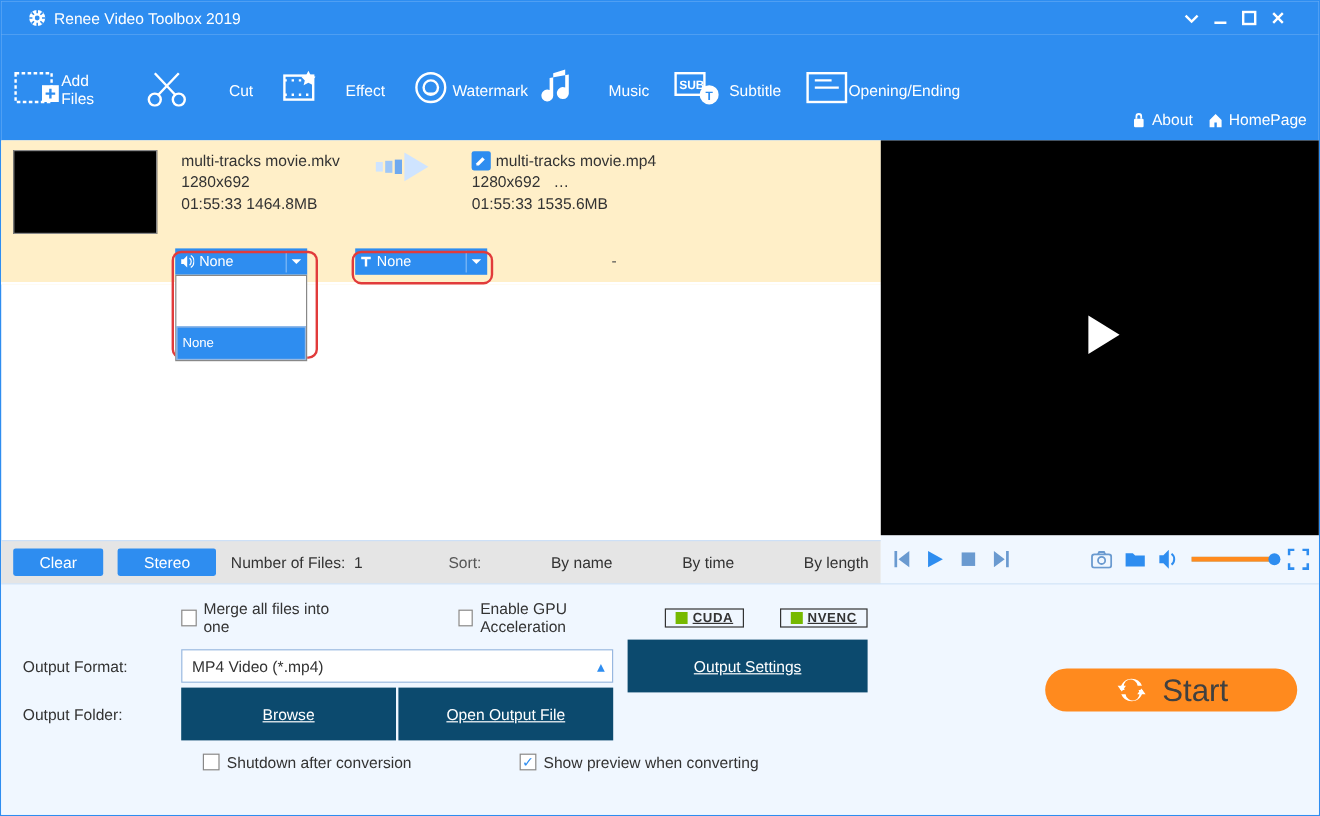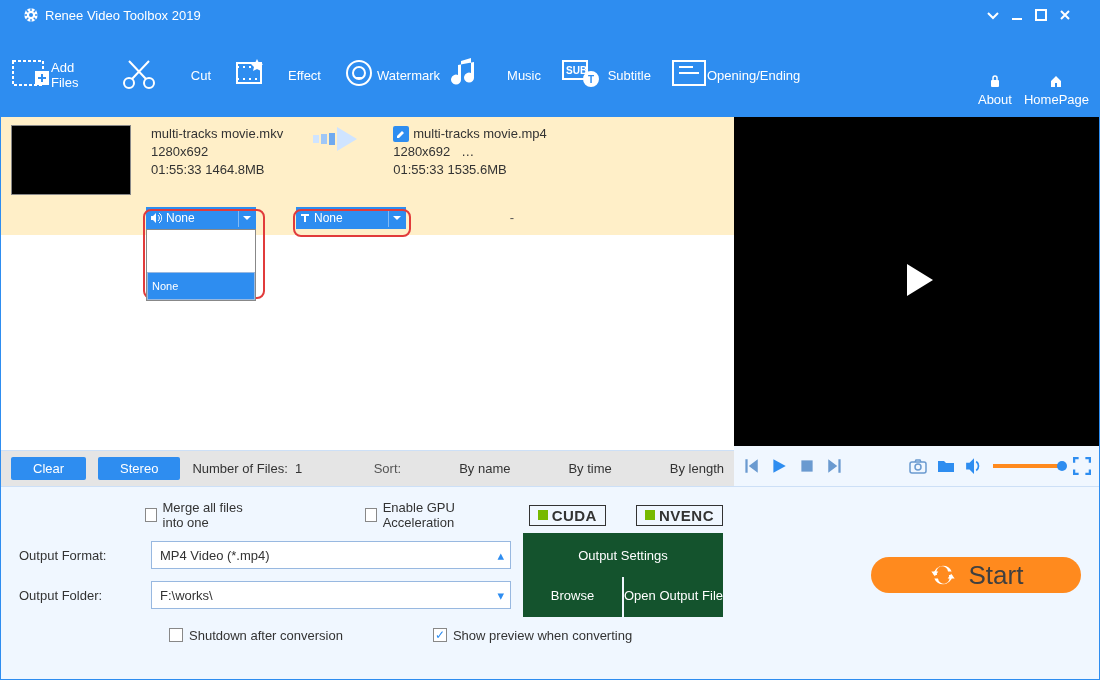--- a/index.html
+++ b/index.html
@@ -12,21 +12,21 @@
 .titlebar .title { flex: 1; }
 .titlebar .wbtn { width: 24px; height: 24px; display: flex; align-items: center; justify-content: center; cursor: pointer; }
 .titlebar .wbtn svg { stroke: #fff; fill: none; }
 
 
 .toolbar { background: #2e8df0; height: 88px; display: flex; align-items: center; padding: 0 10px; gap: 20px; position: relative; }
 .tbtn { display: flex; flex-direction: row; align-items: center; justify-content: space-between; color: #fff; font-size: 13px; cursor: pointer; width: 90px; }
 .tbtn .ic { height: 38px; display:flex; align-items:center; justify-content:center; }
 .tbtn span { margin-top: 4px; }
 .toolbar .right { position: absolute; right: 10px; bottom: 10px; display: flex; gap: 12px; color: #fff; font-size: 13px; }
-.rlink { display: flex; align-items: center; gap: 4px; cursor: pointer; flex-direction: column; }
+.rlink { display: flex; align-items: center; gap: 4px; cursor: pointer; }
 
 
 .main { flex: 1; display: flex; }
 .filelist { flex: 1; display: flex; flex-direction: column; position: relative; }
 .row { background: #ffefc8; border-bottom: 2px solid #fff; padding: 8px 10px 40px 10px; position: relative; }
 .row-inner { display: flex; gap: 20px; align-items: flex-start; }
 .thumb { width: 120px; height: 70px; background: #000; border: 1px solid #888; }
 .meta { font-size: 13px; color: #333; line-height: 1.4; }
 .arrow { display:flex; align-items:center; margin: 0 10px; }
 .outmeta { font-size: 13px; color: #333; line-height: 1.4; }
@@ -66,22 +66,22 @@
 
 
 .bottom { background:#f0f7ff; border-top:1px solid #cde0f7; padding:12px 18px 28px 18px; display:flex; gap:20px; }
 .bleft { flex:1; display:grid; grid-template-columns:120px 360px 200px; grid-auto-rows:32px; gap:8px 12px; align-items:center; font-size:13px; color:#333; }
 .bleft .full { grid-column: 1 / span 3; display:flex; align-items:center; gap:30px; }
 .chk { display:flex; align-items:center; gap:6px; cursor:pointer; }
 .chk .box { width:14px; height:14px; border:1px solid #888; background:#fff; display:flex; align-items:center; justify-content:center; }
 .chk .box.checked::after { content:"✓"; font-size:12px; color:#2e8df0; }
 .sel { border:1px solid #98b8e0; background:#fff; height:28px; display:flex; align-items:center; padding:0 8px; position:relative; cursor:pointer; }
 .sel .caret2 { position:absolute; right:6px; color:#2e8df0; }
-.btn-md { background:#14532d; color:#fff; border:none; height:44px; font-size:13px; cursor:pointer; }
-.gpubadge { border:1px solid #333; padding:1px 8px; font-size:15px; font-weight:bold; letter-spacing:0.5px; display:inline-flex; align-items:center; gap:4px; }
+.btn-md { background:#0c4a6e; color:#fff; border:none; height:44px; font-size:13px; cursor:pointer;text-decoration:underline; }
+.gpubadge { border:1px solid #333; padding:1px 8px; font-size:11px; font-weight:bold; letter-spacing:0.5px; display:inline-flex; align-items:center; gap:4px;text-decoration:underline; }
 .gpubadge.cuda::before { content:""; width:10px; height:10px; background:#76b900; }
 .gpubadge.nvenc::before { content:""; width:10px; height:10px; background:#76b900; }
 
 .start { margin-left:auto; align-self:center; background:#ff8a1e; color:#404040; border:none; border-radius:26px; width:210px; height:36px; font-size:26px; display:flex; align-items:center; justify-content:center; gap:12px; cursor:pointer; }
 .start svg { fill:#fff; }
 
 .twoBtn { display:flex; gap:2px; }
 .twoBtn button { flex:1; }
 </style>
 </head>
@@ -361,24 +361,20 @@
       </div>
 
       <span>Output Format:</span>
       <div class="sel">
           <span>MP4 Video (*.mp4)</span>
           <span class="caret2">▴</span>
         </div>
       <button class="btn-md">Output Settings</button>
 
       <span>Output Folder:</span>
-      <div class="sel">
-          <span>F:\works\</span>
-          <span class="caret2">▾</span>
-        </div>
       <div class="twoBtn">
         <button class="btn-md">Browse</button>
         <button class="btn-md">Open Output File</button>
       </div>
 
       <div class="full">
         <div style="width:120px"></div>
         <label class="chk">
             <span class="box"></span>
             <span>Shutdown after conversion</span>

